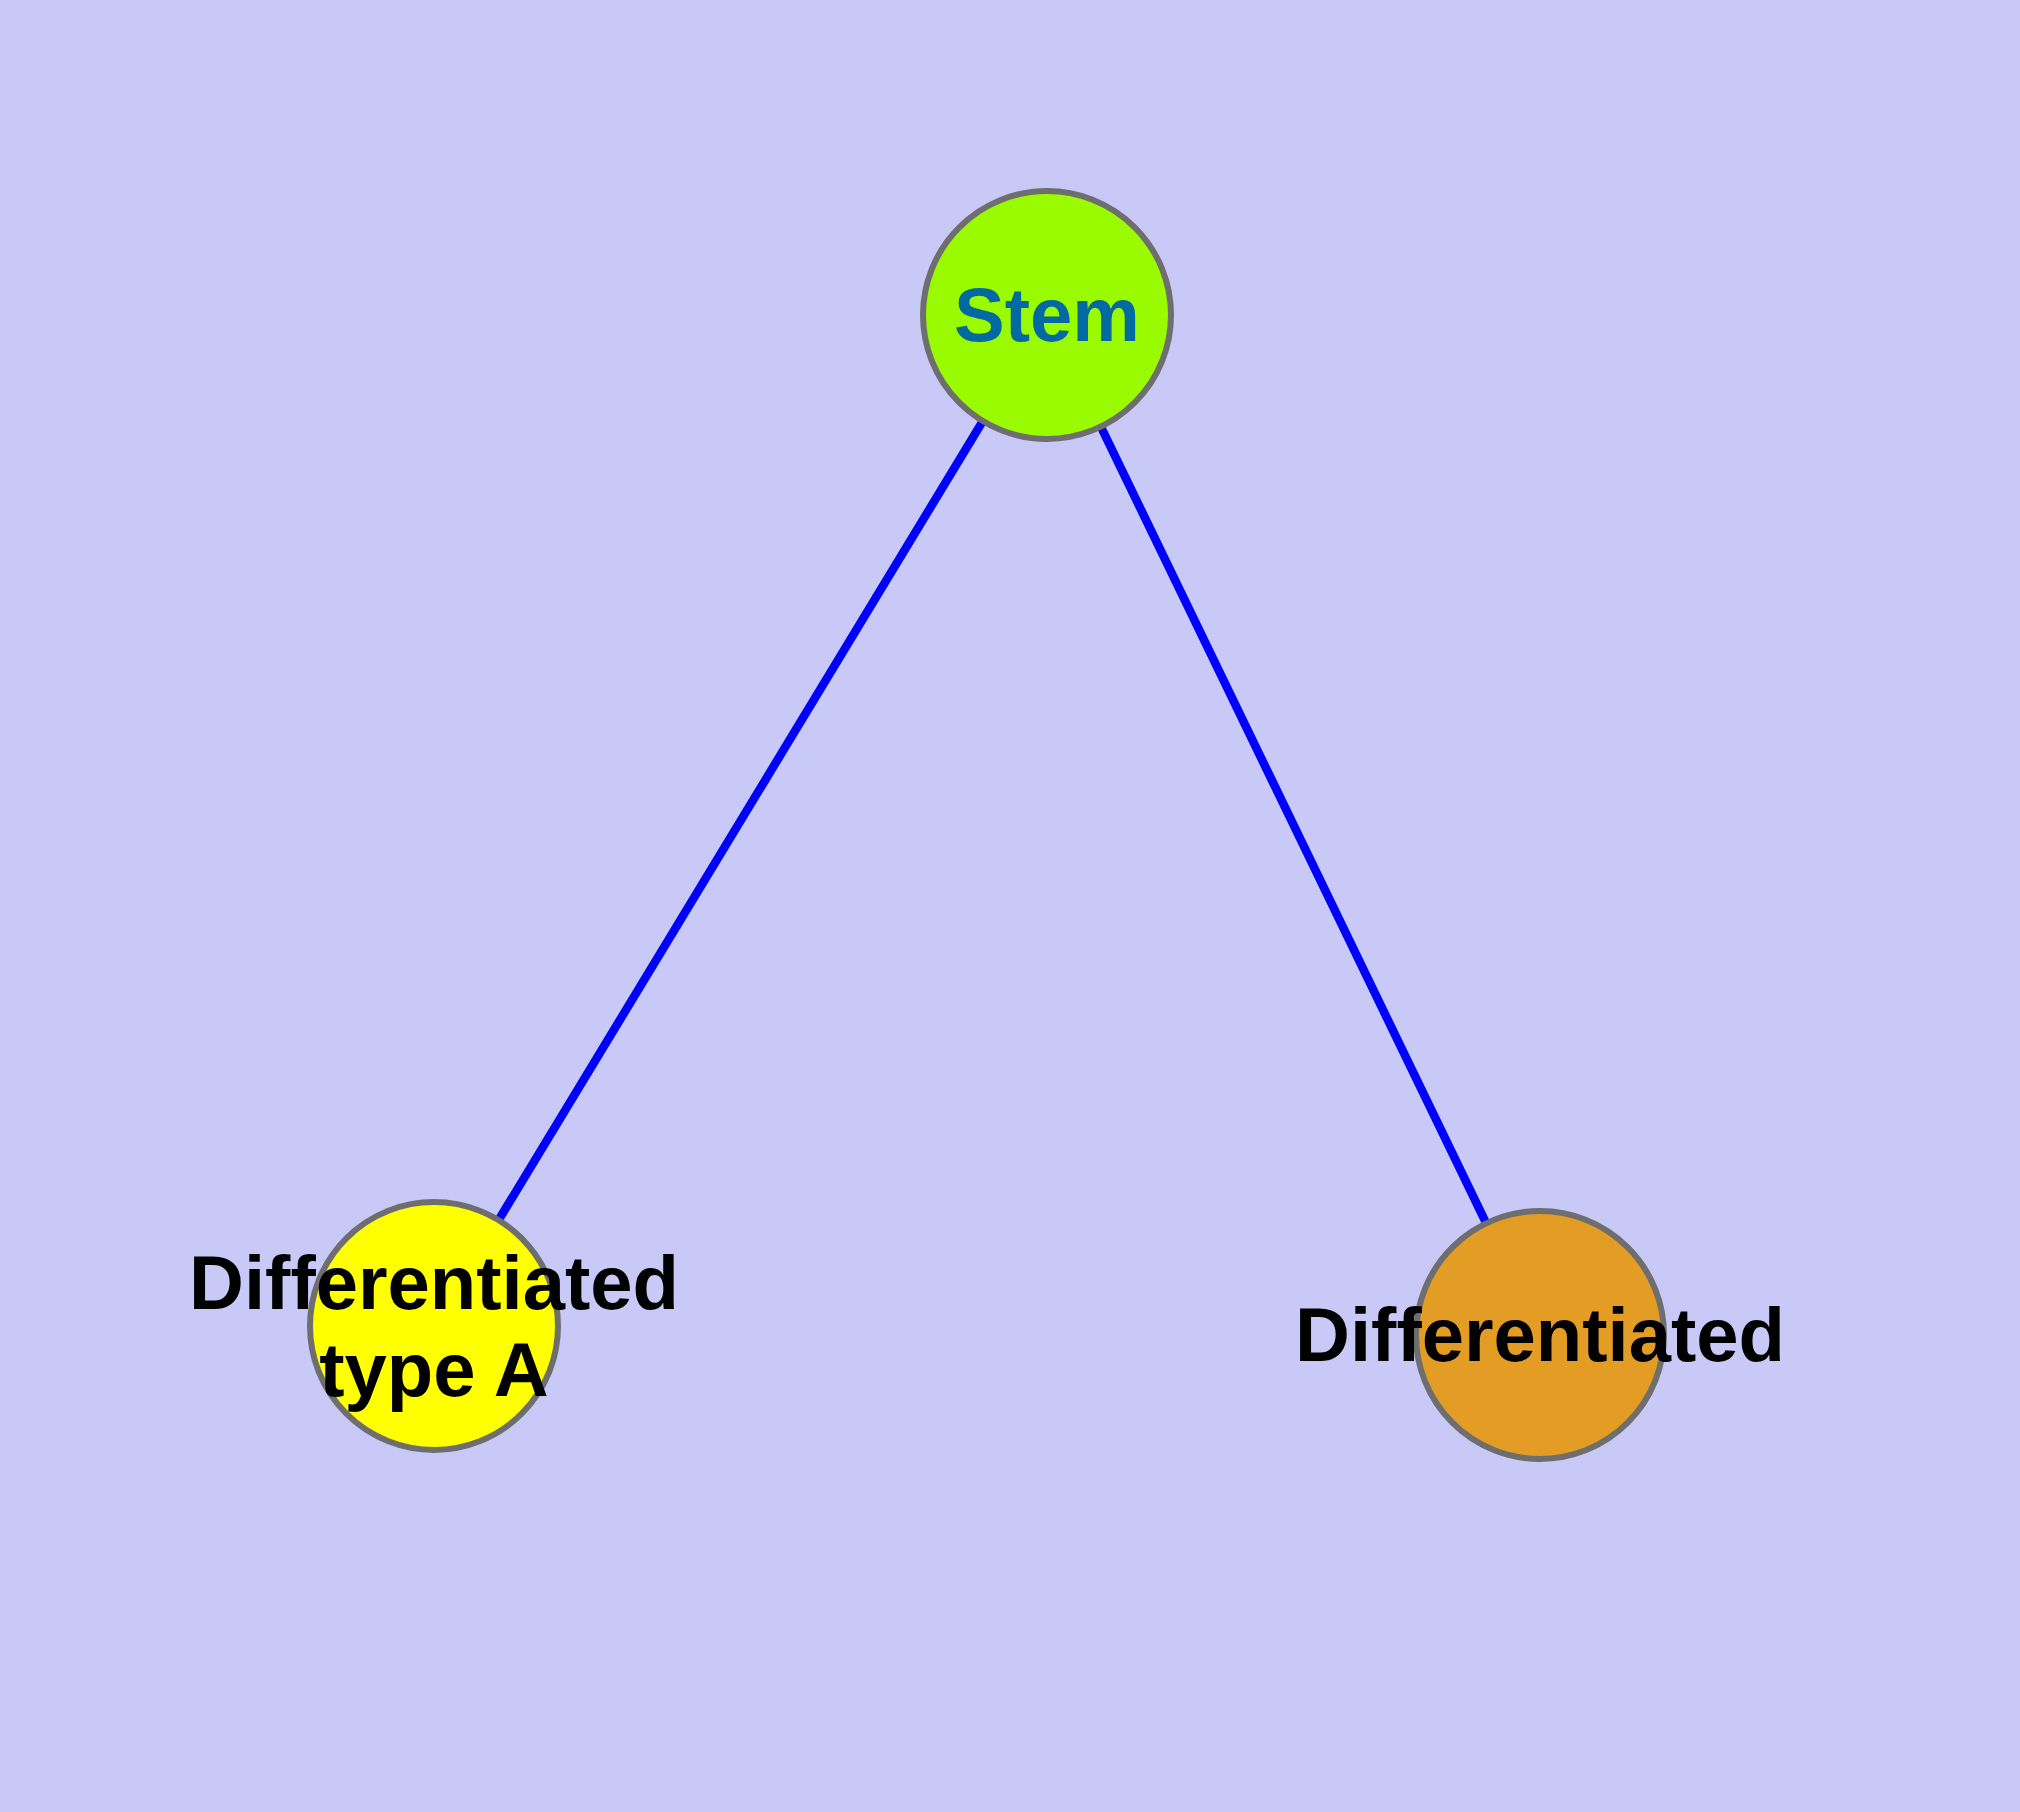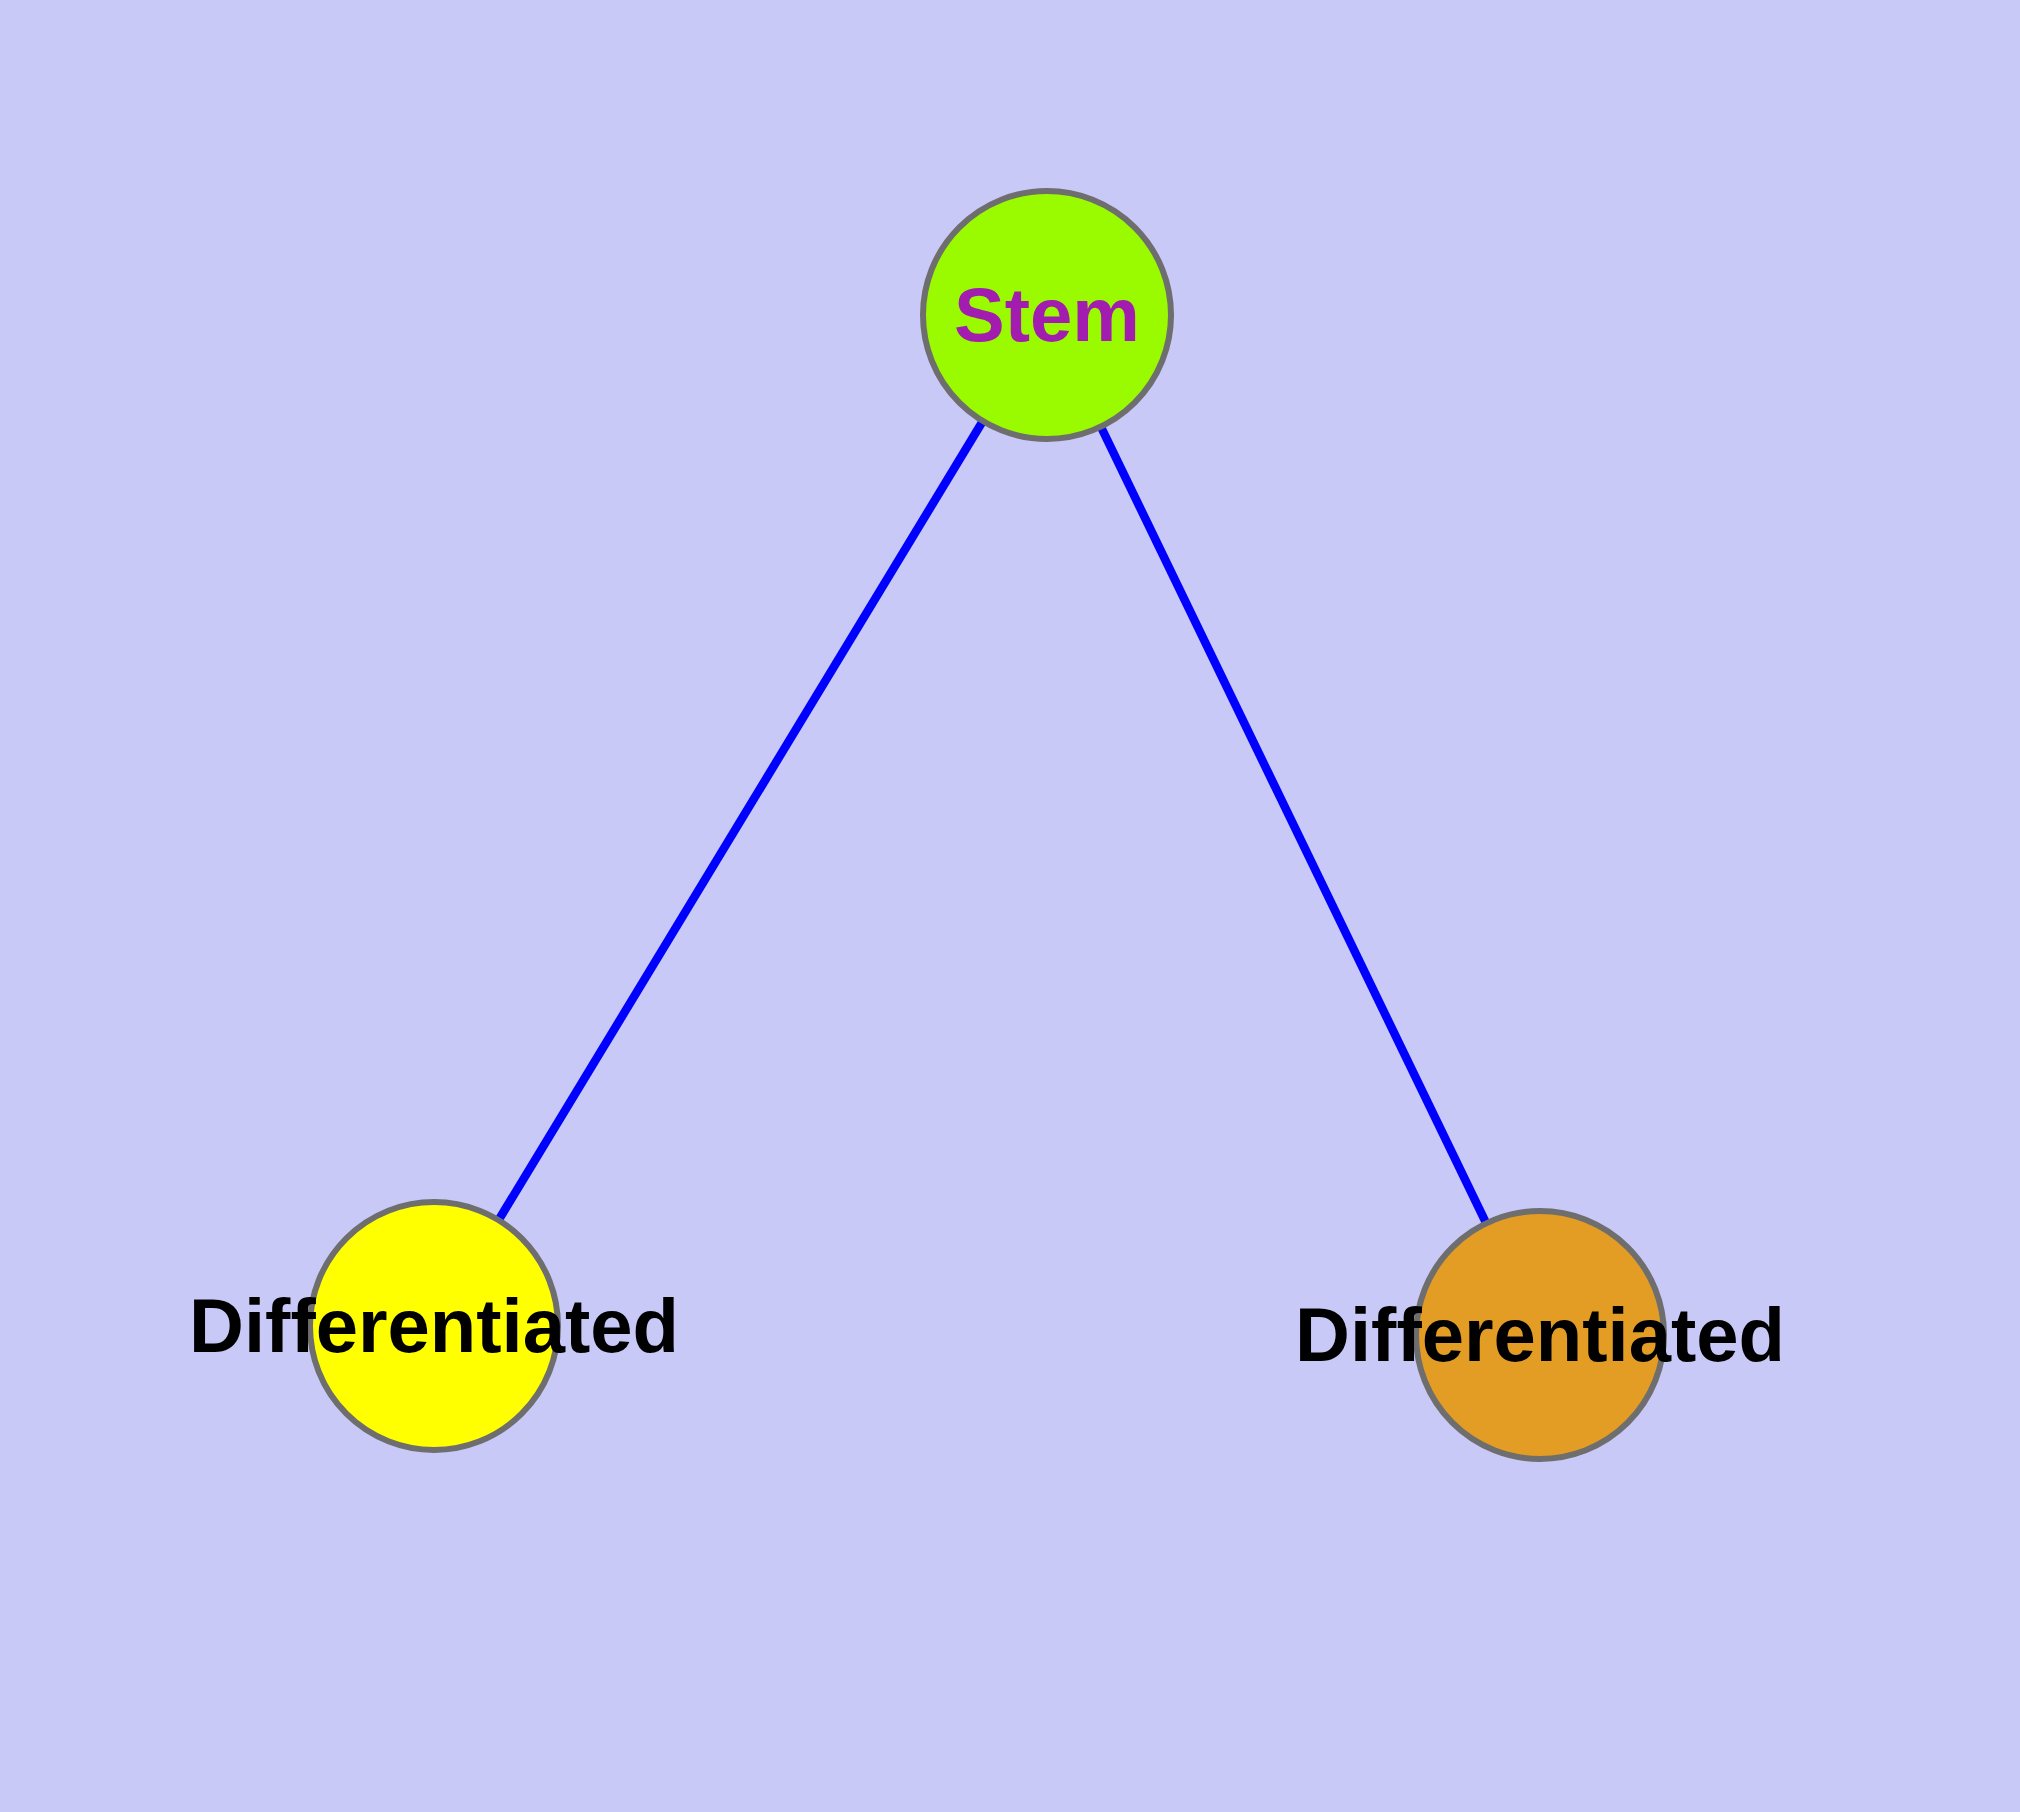--- a/index.html
+++ b/index.html
@@ -45,26 +45,27 @@
 
   <svg class="edges" width="2021" height="1812" viewBox="0 0 2384 2138">
     <line class="edge" x1="1235" y1="372" x2="512" y2="1565" stroke="#0000ff"></line>
     <line class="edge" x1="1235" y1="372" x2="1817" y2="1575" stroke="#0000ff"></line>
   </svg>
 
   <div class="node" style="left: 920px; top: 188px; width: 254px; height: 254px; background: rgb(154, 250, 0); border-color: rgb(110, 110, 110);"></div>
   <div class="node" style="left: 307px; top: 1199px; width: 254px; height: 254px; background: rgb(255, 255, 0); border-color: rgb(110, 110, 110);"></div>
   <div class="node" style="left: 1413px; top: 1208px; width: 254px; height: 254px; background: rgb(227, 156, 36); border-color: rgb(110, 110, 110);"></div>
 
-  <div class="label" style="left: 1047px; top: 315px; color: #a21caf;">
+  <div class="label" style="left: 1047px; top: 315px; color: #0369a1;">
     <div>Stem</div>
   </div>
 
   <div class="label" style="left: 434px; top: 1326px; color: rgb(0, 0, 0);">
     <div>Differentiated</div>
+    <div>type A</div>
   </div>
 
   <div class="label" style="left: 1540px; top: 1335px; color: rgb(0, 0, 0);">
     <div>Differentiated</div>
   </div>
 
 </div>
 
 
 </body></html>

